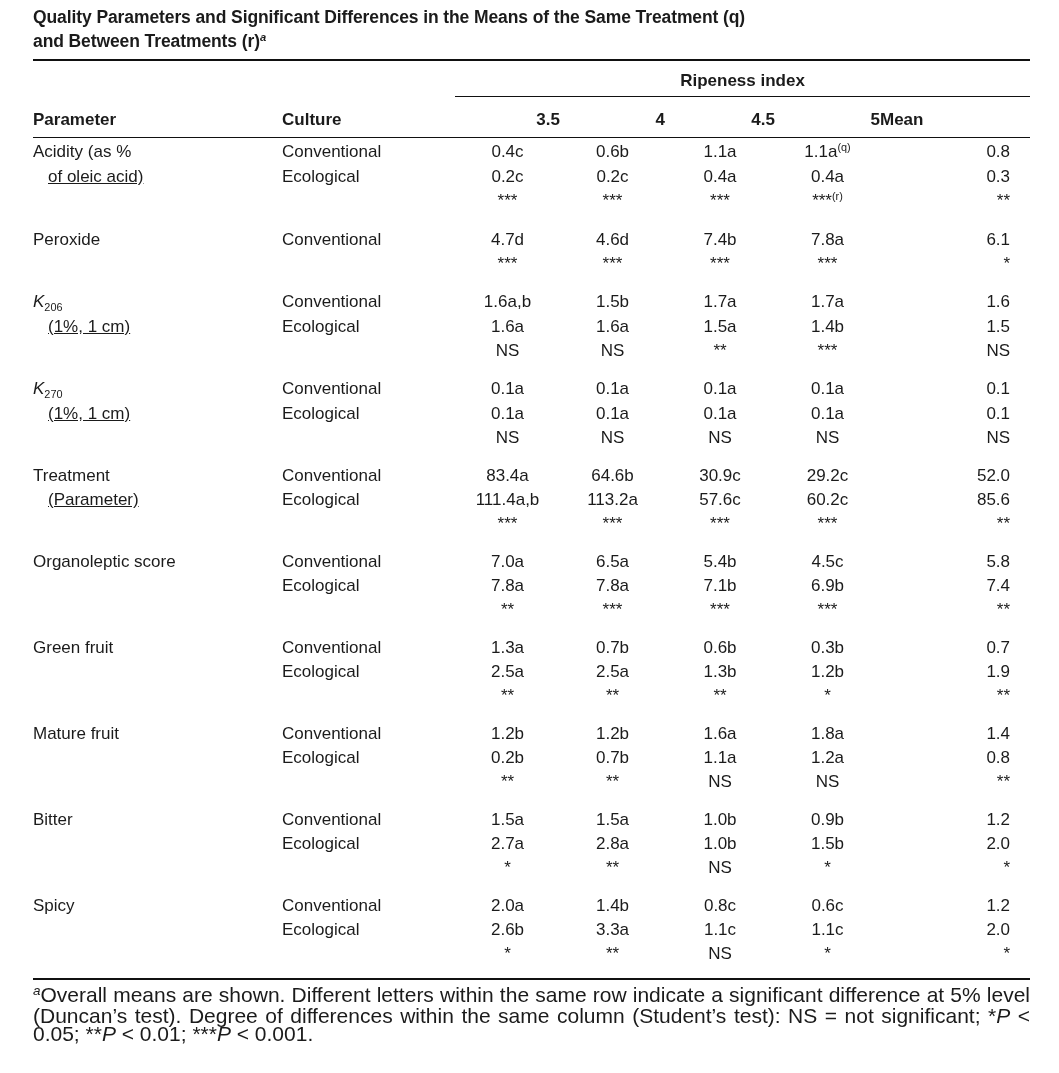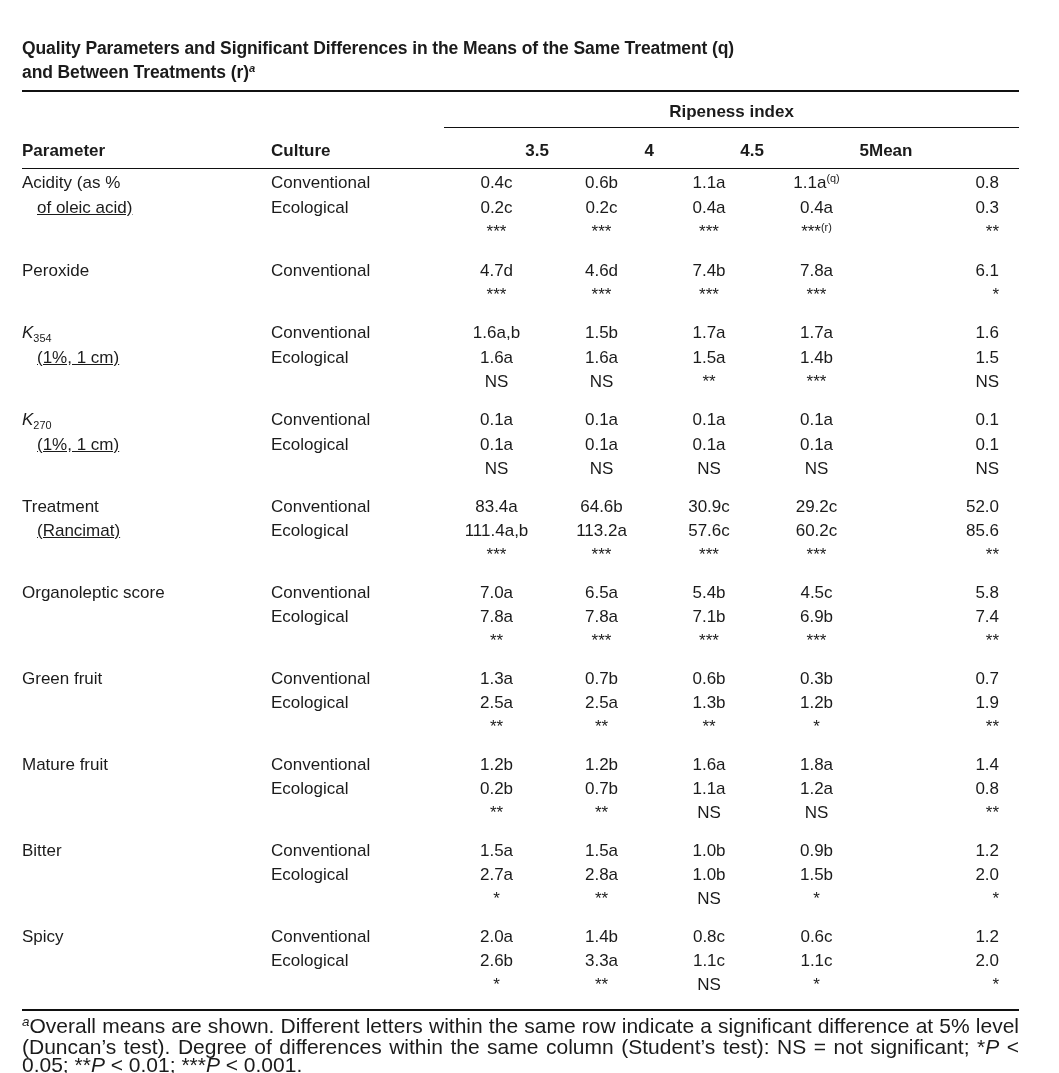--- a/index.html
+++ b/index.html
@@ -8,24 +8,23 @@
     background: #ffffff;
   }
   body {
     width: 1059px;
     height: 1073px;
     font-family: "Liberation Sans", sans-serif;
     color: #1b1b1b;
     overflow: hidden;
   }
   .page {
-    padding: 5px 29px 0 22px;
+    padding: 5px 29px 0 33px;
     box-sizing: border-box;
     width: 1059px;
-    margin-top: 31px;
   }
   .title {
     font-size: 17.5px;
     font-weight: bold;
     line-height: 24px;
     margin: 0 0 4px 0;
     letter-spacing: -0.1px;
   }
   table.qtable {
     width: 997px;
@@ -152,21 +151,21 @@
         <tr class="row-sig">
           <td></td>
           <td></td>
           <td class="col-num">***</td>
           <td class="col-num">***</td>
           <td class="col-num">***</td>
           <td class="col-num">***</td>
           <td class="col-mean">*</td>
         </tr>
         <tr class="row-conv">
-          <td><span class="i">K</span><span class="sub">354</span></td>
+          <td><span class="i">K</span><span class="sub">206</span></td>
           <td>Conventional</td>
           <td class="col-num">1.6a,b</td>
           <td class="col-num">1.5b</td>
           <td class="col-num">1.7a</td>
           <td class="col-num">1.7a</td>
           <td class="col-mean">1.6</td>
         </tr>
         <tr class="row-eco">
           <td><span class="indent"><span>(1%, 1 cm)</span></span></td>
           <td>Ecological</td>
@@ -215,21 +214,21 @@
         <tr class="row-conv">
           <td><span>Treatment</span></td>
           <td>Conventional</td>
           <td class="col-num">83.4a</td>
           <td class="col-num">64.6b</td>
           <td class="col-num">30.9c</td>
           <td class="col-num">29.2c</td>
           <td class="col-mean">52.0</td>
         </tr>
         <tr class="row-eco">
-          <td><span class="indent"><span>(Rancimat)</span></span></td>
+          <td><span class="indent"><span>(Parameter)</span></span></td>
           <td>Ecological</td>
           <td class="col-num">111.4a,b</td>
           <td class="col-num">113.2a</td>
           <td class="col-num">57.6c</td>
           <td class="col-num">60.2c</td>
           <td class="col-mean">85.6</td>
         </tr>
         <tr class="row-sig">
           <td></td>
           <td></td>

